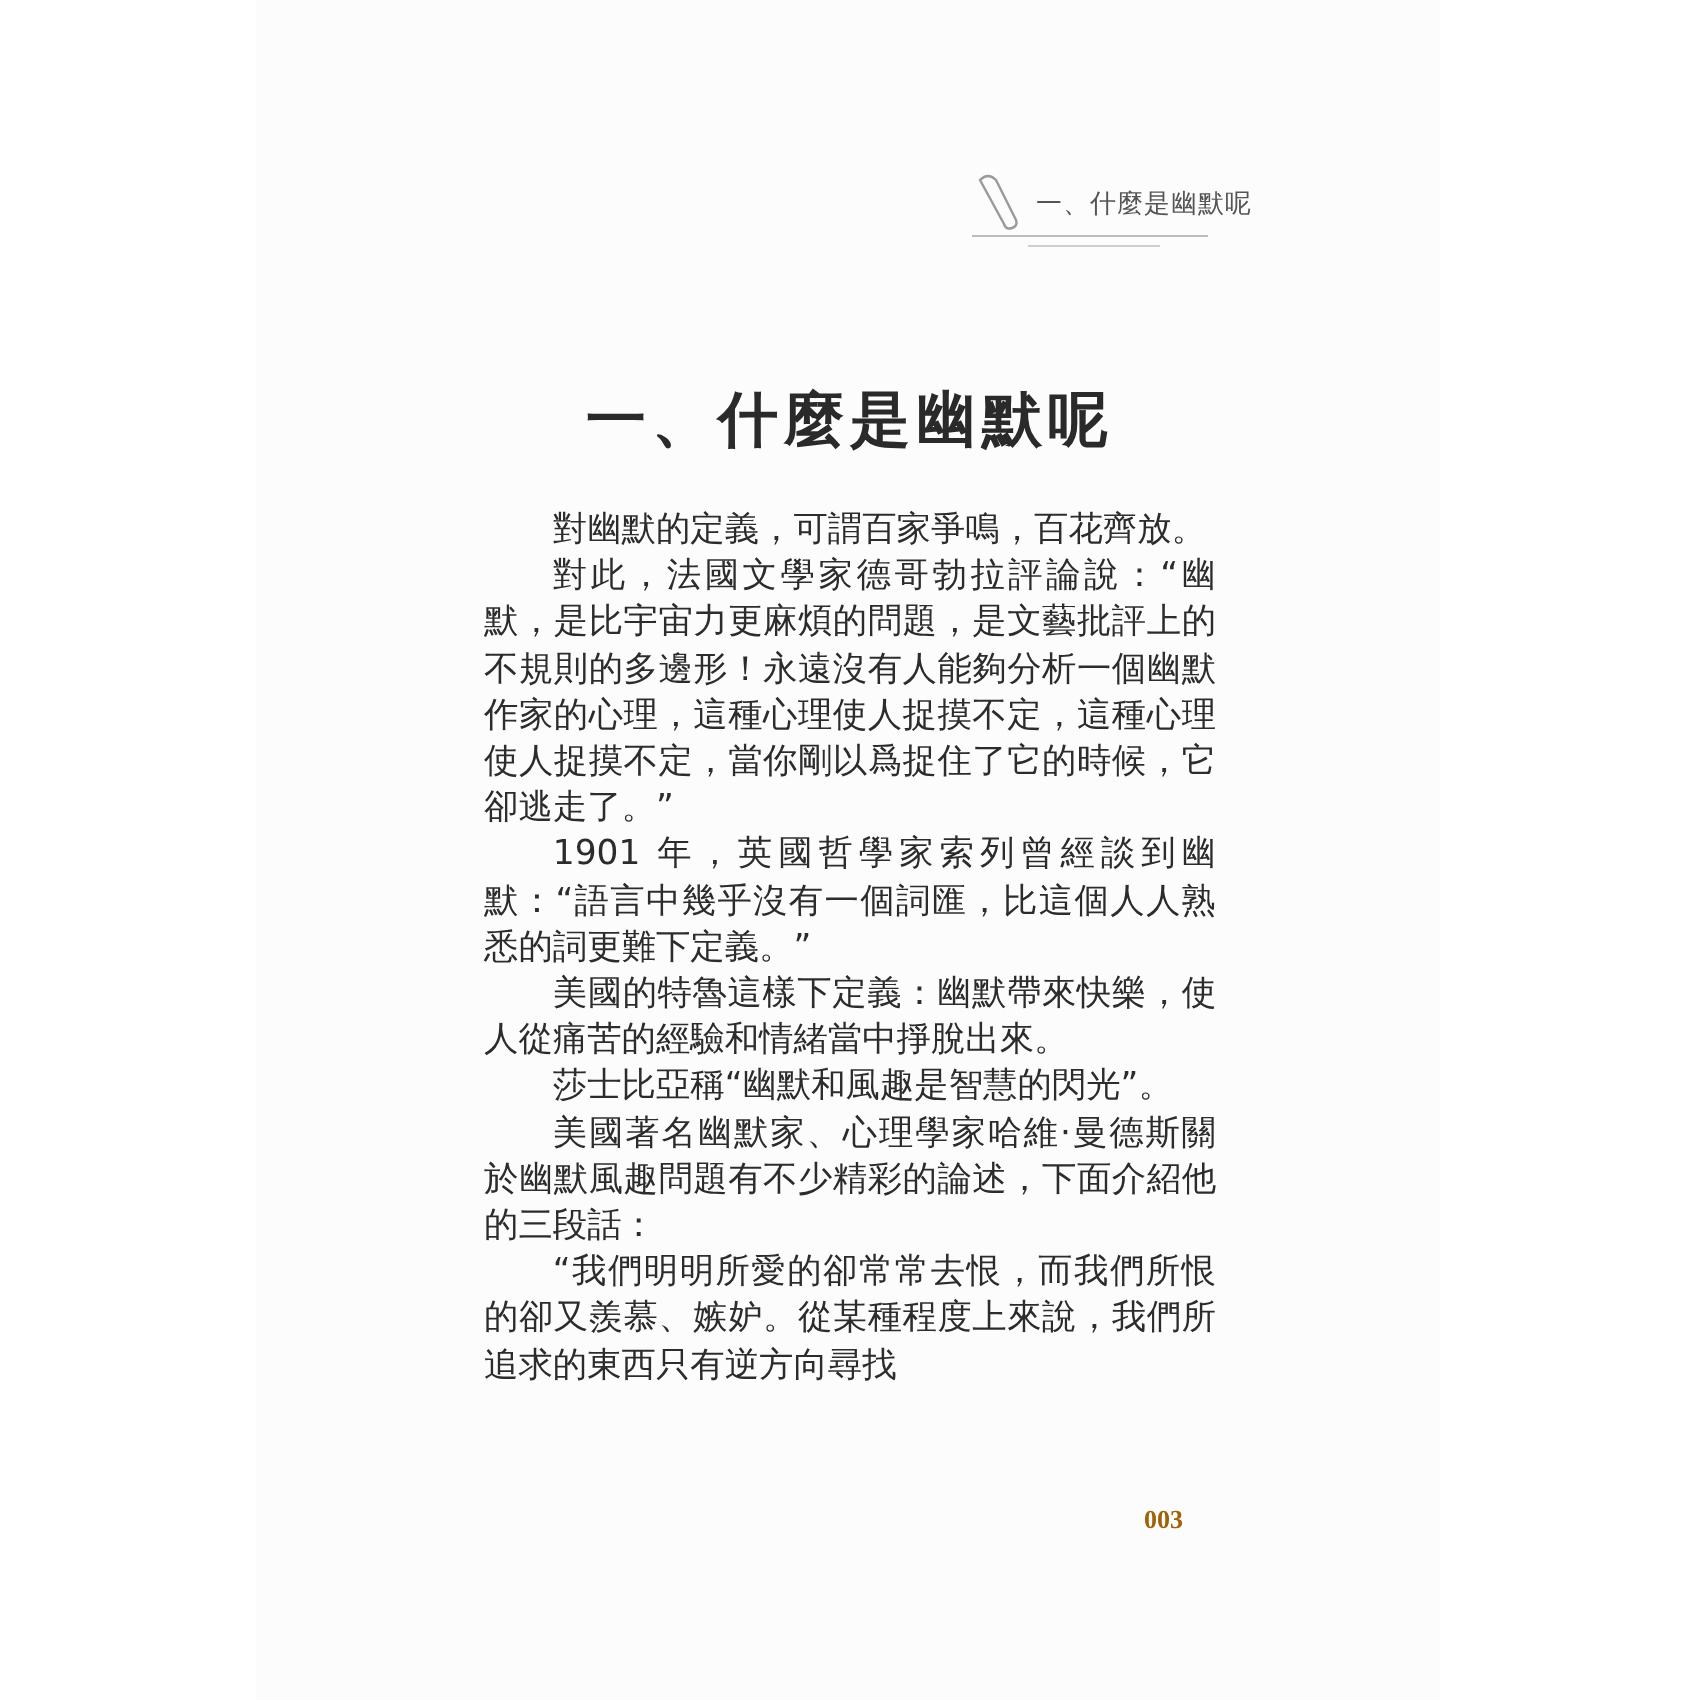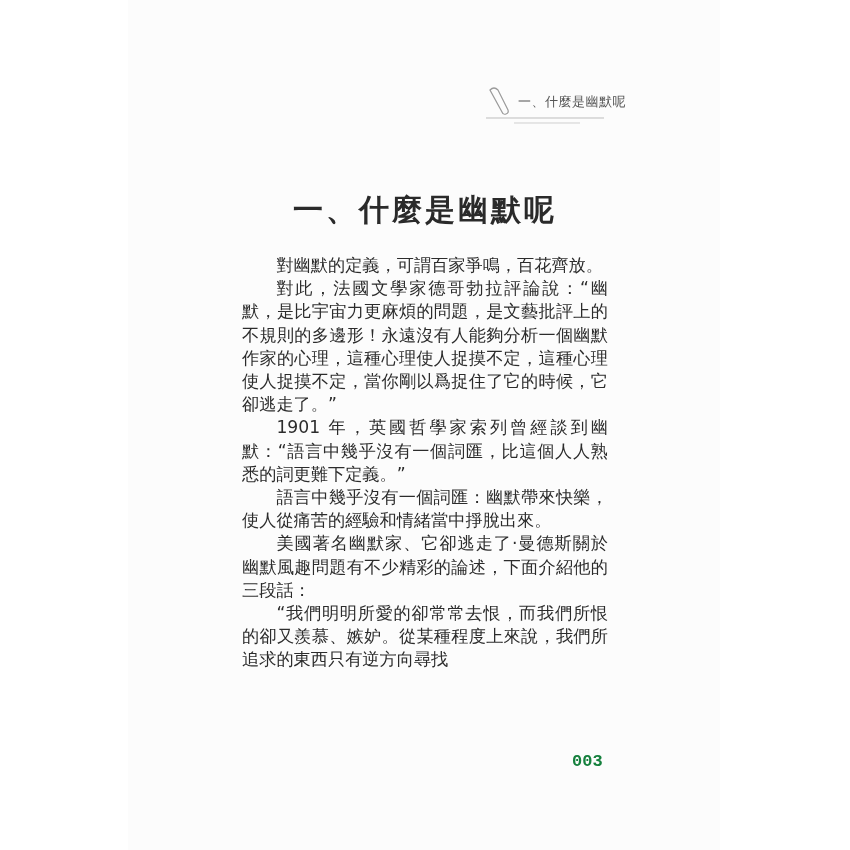--- a/index.html
+++ b/index.html
@@ -67,24 +67,24 @@
       font-family: "DejaVu Sans", sans-serif;
     }
     .body-text p {
       margin: 0;
       text-indent: 2em;
     }
     .page-number {
       position: absolute;
       left: 572px;
       top: 752px;
-      font-size: 17px;
+      font-size: 13px;
       font-weight: bold;
-      color: #15803d;
-      font-family: Liberation Mono, monospace;
+      color: #a16207;
+      font-family: Liberation Serif, serif;
     }
   </style>
 </head>
 <body>
 
 <div class="page"></div>
 
 <div class="running-header">
   <svg width="140" height="46" viewBox="0 0 140 46">
     <path d="M6 8 Q10 4 14 8 L24 28 Q25 31 22 32 Q19 33 18 30 Z" fill="none" stroke="#9a9a9a" stroke-width="1.2"></path>
@@ -93,18 +93,19 @@
   </svg>
   <span class="running-header-text">一、什麼是幽默呢</span>
 </div>
 
 <div class="chapter-title">一、什麼是幽默呢</div>
 
 <div class="body-text">
   <p>對幽默的定義，可謂百家爭鳴，百花齊放。</p>
   <p>對此，法國文學家德哥勃拉評論說：“幽默，是比宇宙力更麻煩的問題，是文藝批評上的不規則的多邊形！永遠沒有人能夠分析一個幽默作家的心理，這種心理使人捉摸不定，這種心理使人捉摸不定，當你剛以爲捉住了它的時候，它卻逃走了。”</p>
   <p>1901 年，英國哲學家索列曾經談到幽默：“語言中幾乎沒有一個詞匯，比這個人人熟悉的詞更難下定義。”</p>
-  <p>語言中幾乎沒有一個詞匯：幽默帶來快樂，使人從痛苦的經驗和情緒當中掙脫出來。</p>
-  <p>美國著名幽默家、它卻逃走了·曼德斯關於幽默風趣問題有不少精彩的論述，下面介紹他的三段話：</p>
+  <p>美國的特魯這樣下定義：幽默帶來快樂，使人從痛苦的經驗和情緒當中掙脫出來。</p>
+  <p>莎士比亞稱“幽默和風趣是智慧的閃光”。</p>
+  <p>美國著名幽默家、心理學家哈維·曼德斯關於幽默風趣問題有不少精彩的論述，下面介紹他的三段話：</p>
   <p>“我們明明所愛的卻常常去恨，而我們所恨的卻又羨慕、嫉妒。從某種程度上來說，我們所追求的東西只有逆方向尋找</p>
 </div>
 
 <div class="page-number">003</div>
 
 </body></html>

